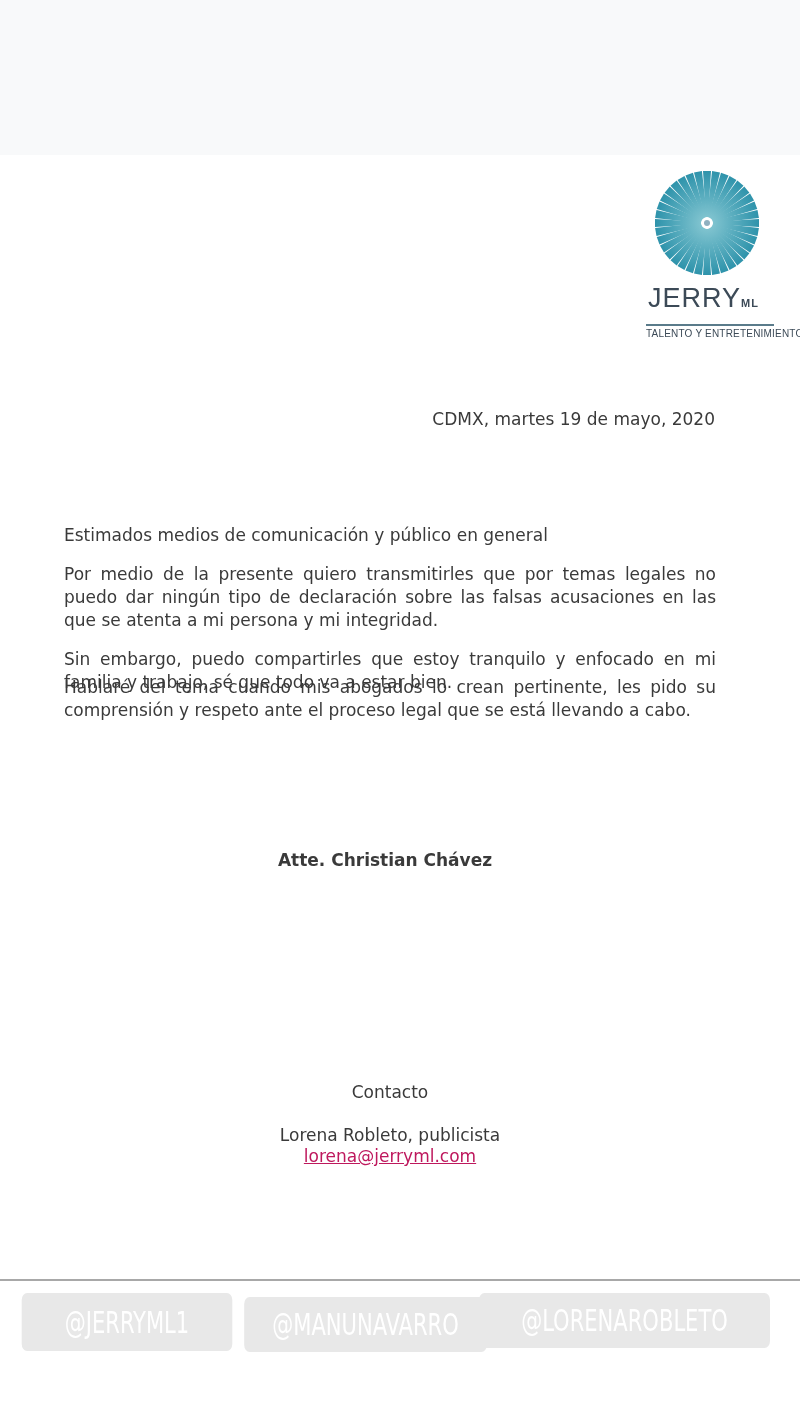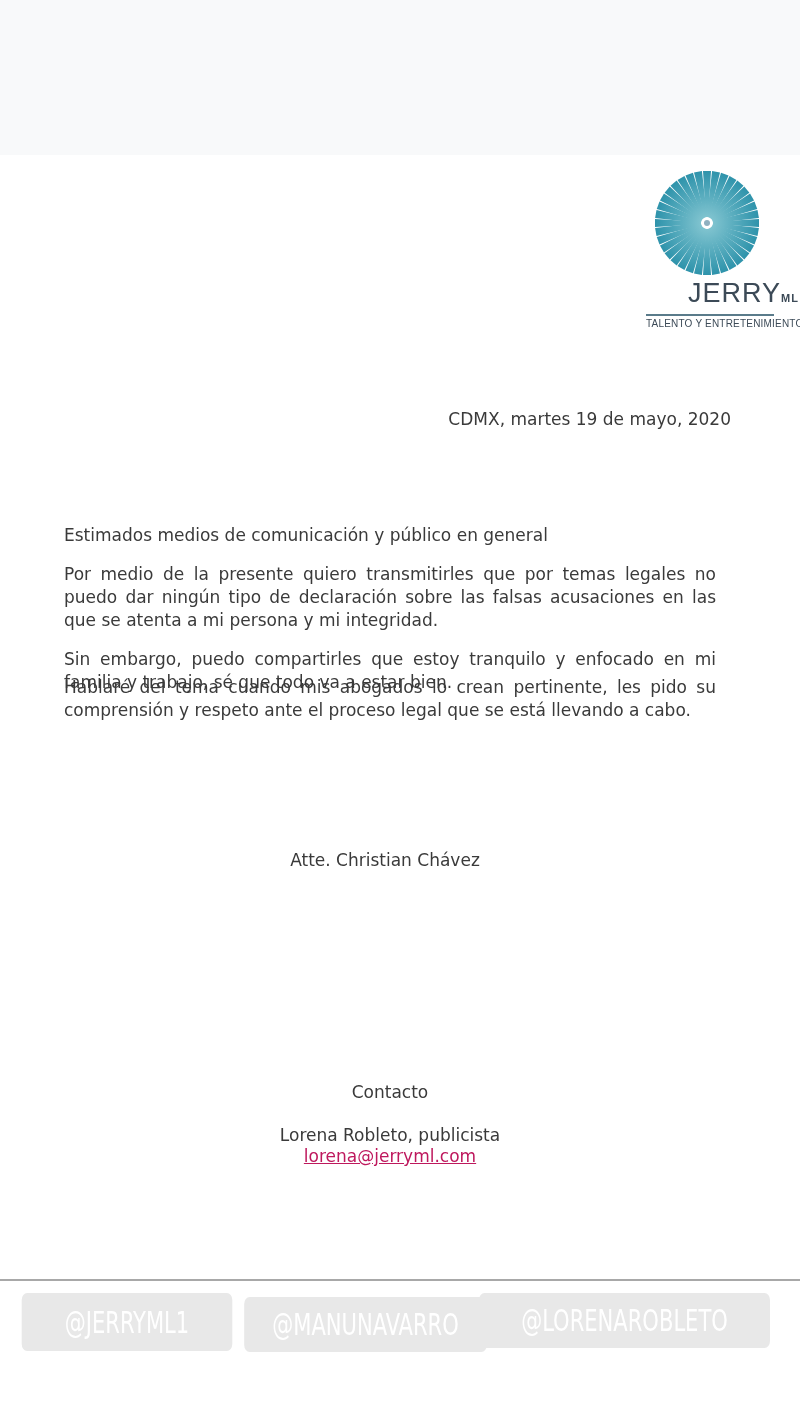--- a/index.html
+++ b/index.html
@@ -2,32 +2,32 @@
 <html><head>
 <meta charset="utf-8">
 <style>
   html, body { margin:0; padding:0; }
   body { width:800px; height:1422px; background:#ffffff; position:relative; overflow:hidden;
          font-family:"DejaVu Sans", "Liberation Sans", sans-serif; color:#3a3a3a; }
   .top-band { position:absolute; left:0; top:0; width:800px; height:155px; background:#f8f9fa; }
   .logo { position:absolute; left:642px; top:168px; width:136px; height:156px; }
   .logo-sun { position:absolute; left:10px; top:0; width:110px; height:110px; }
   .logo-word { position:absolute; left:4px; top:110px; width:128px; font-family:"Liberation Sans", sans-serif; color:#3c4a57; }
-  .logo-name { font-size:27px; letter-spacing:1px; padding-left:2px; line-height:30px;margin-left:40px; }
+  .logo-name { font-size:27px; letter-spacing:1px; padding-left:2px; line-height:40px; }
   .logo-name small { font-size:11px; font-weight:bold; letter-spacing:1px; }
   .logo-rule { height:2px; background:#5a7b8a; margin:1px 0 2px 0; }
   .logo-tag { font-size:10px; font-weight:normal; letter-spacing:0.2px; white-space:nowrap; }
   .text { position:absolute; font-size:17px; line-height:23px; color:#3a3a3a; }
-  .date { right:69px; top:408px; text-align:right;margin-left:32px; }
+  .date { right:85px; top:408px; text-align:right;margin-left:32px; }
   .salutation { left:64px; top:492px;margin-top:32px; }
   .para { left:64px; width:652px; text-align:justify;margin-top:8px; }
   .p1 { top:555px; }
   .p2 { top:640px; }
   .p3 { top:668px; }
-  .signature { left:0; width:770px; top:849px; text-align:center; }
+  .signature { left:0; width:770px; top:849px; text-align:center;font-weight:bold; }
   .contact-title { left:0; width:780px; top:1081px; text-align:center; }
   .contact-name { left:0; width:780px; top:1124px; text-align:center; }
   .contact-email { left:0; width:780px; top:1145px; text-align:center; color:#be185d; text-decoration:underline; }
   .divider { position:absolute; left:0; top:1279px; width:800px; height:2px; background:#a8a8a8; }
   .handle { position:absolute; background:#e8e8e8; border-radius:7px; color:#ffffff;
             font-family:"DejaVu Sans Condensed","DejaVu Sans", sans-serif; font-size:30px; letter-spacing:0px;
             display:flex; align-items:center; justify-content:center; transform:scaleX(0.78); }
   .h1 { left:-8px; top:1293px; width:270px; height:58px; }
   .h2 { left:210px; top:1297px; width:311px; height:55px; }
   .h3 { left:438px; top:1293px; width:373px; height:55px; }

